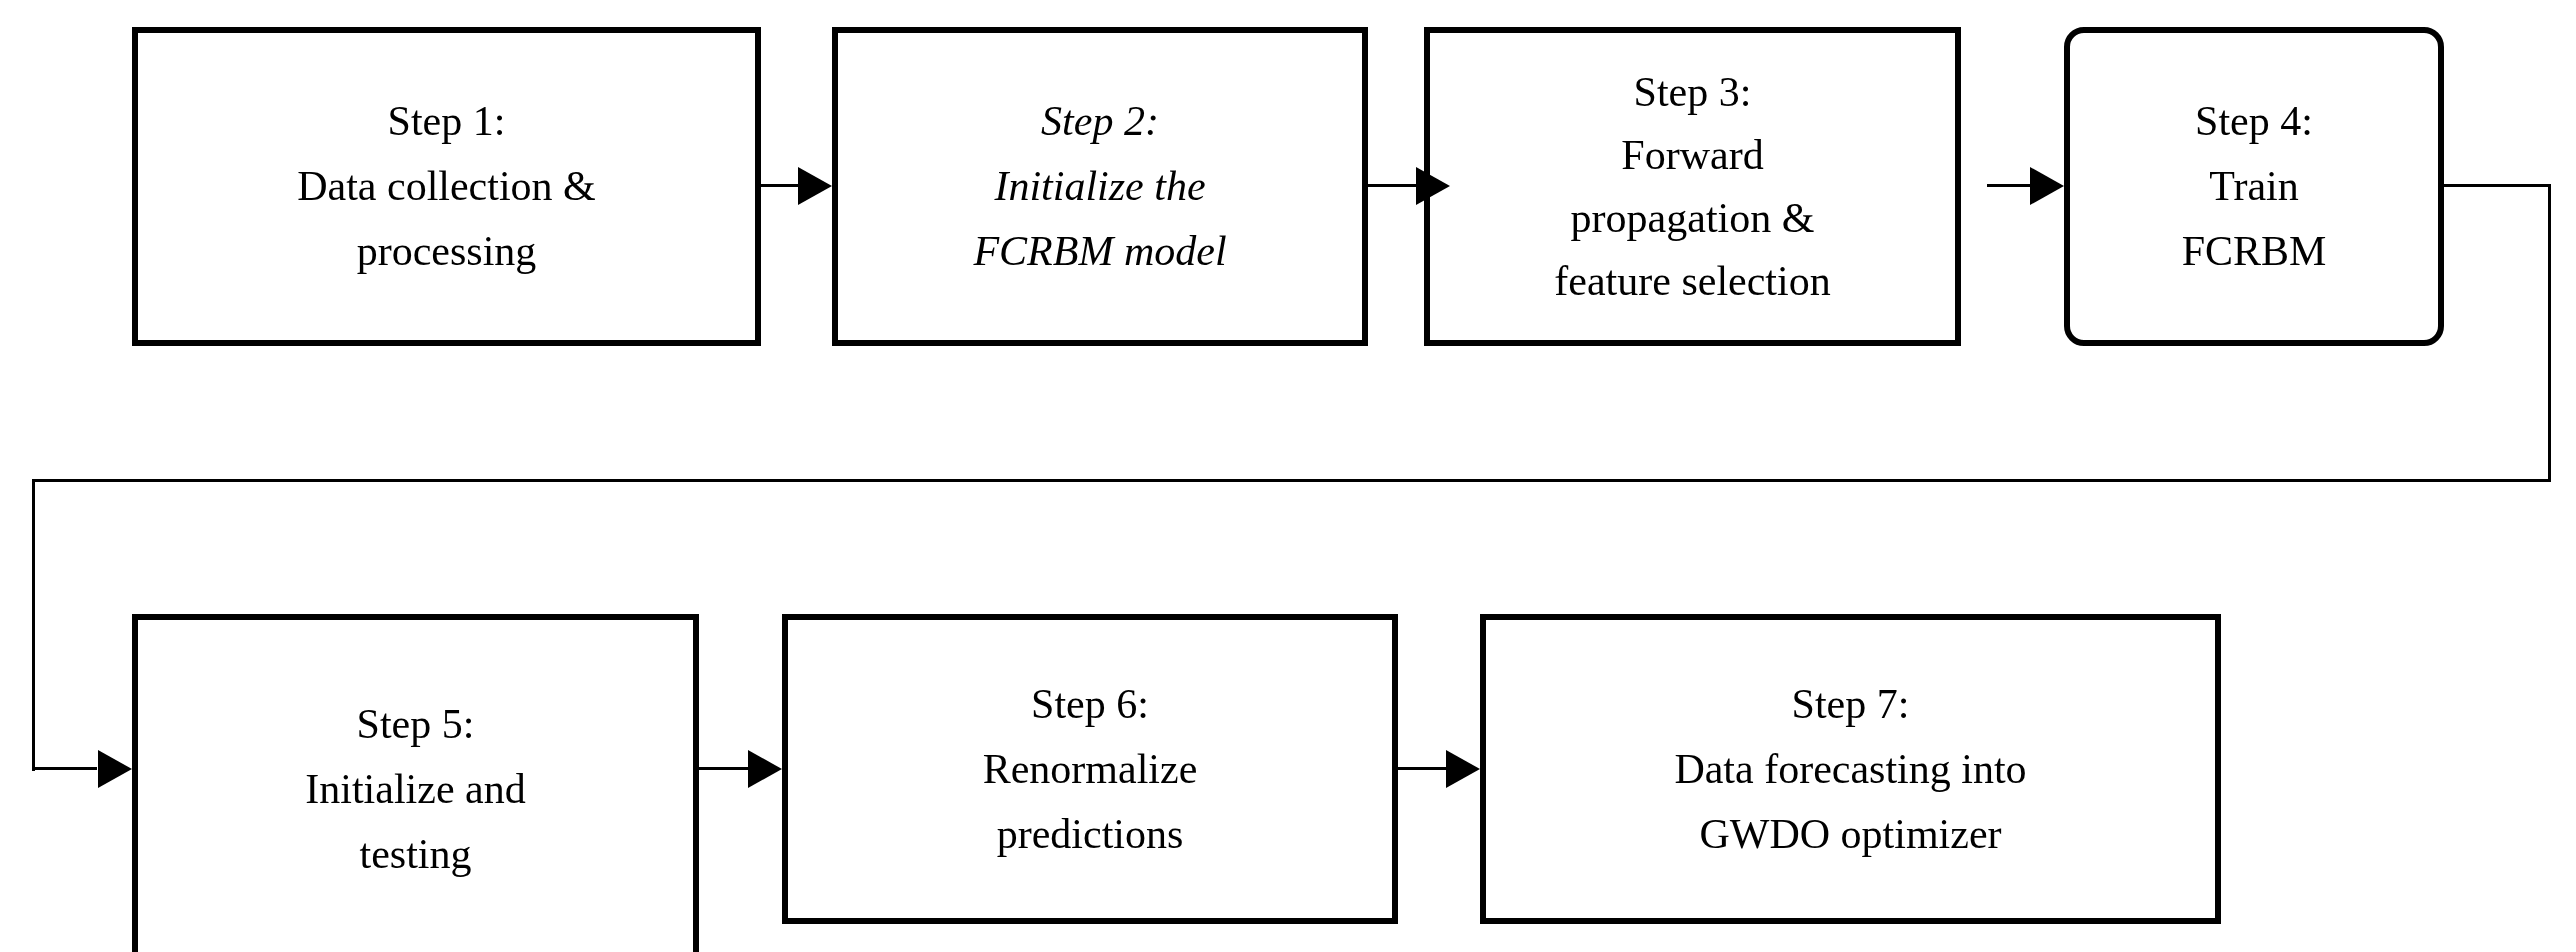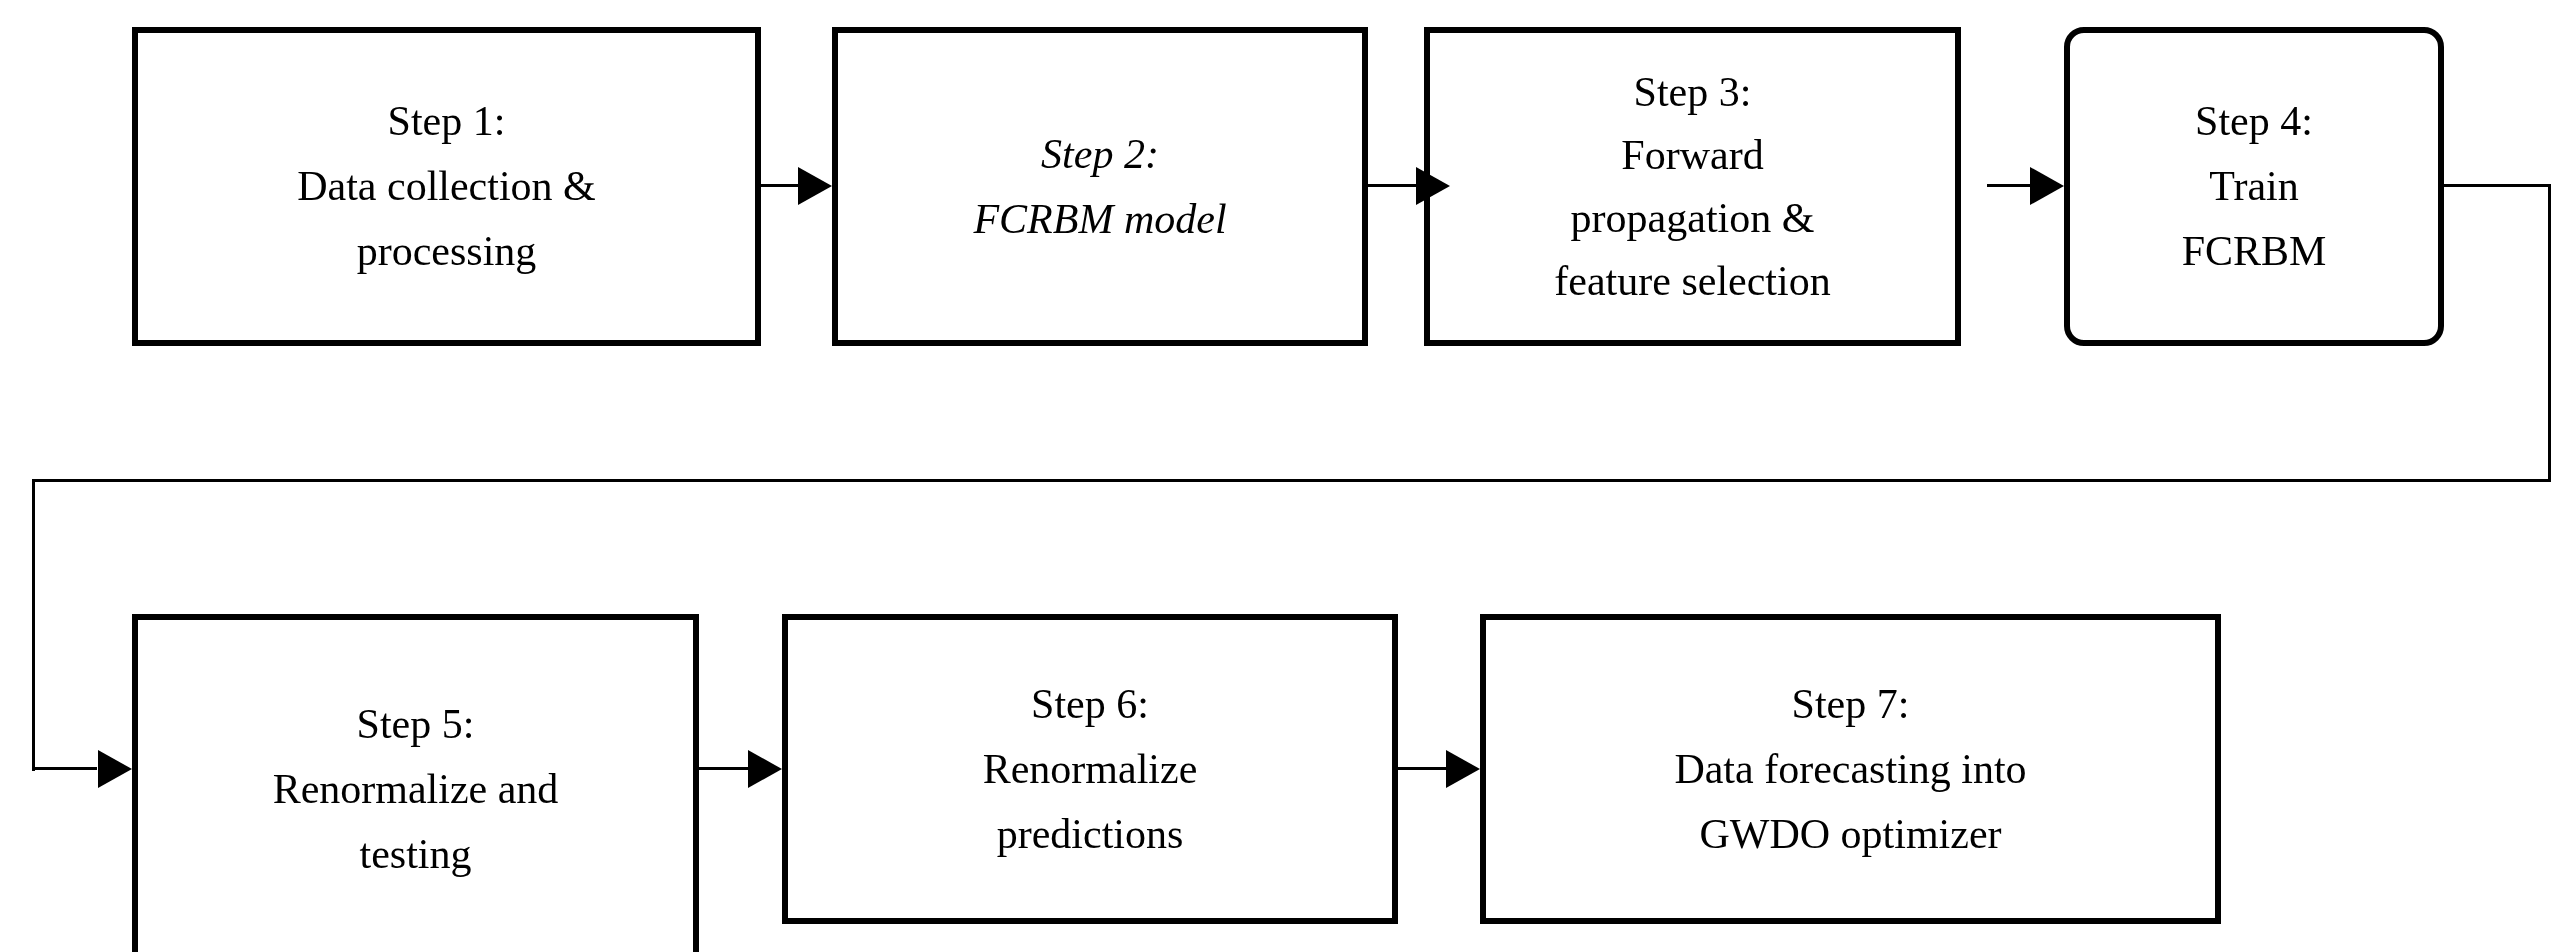--- a/index.html
+++ b/index.html
@@ -54,39 +54,40 @@
 <div class="canvas">
 
   <div class="box b1">
     <div>Step 1:</div>
     <div>Data collection &amp;</div>
     <div>processing</div>
   </div>
 
   <div class="box b2">
     <div>Step 2:</div>
+    <div>Initialize the</div>
     <div>FCRBM model</div>
   </div>
 
   <div class="box b3">
     <div>Step 3:</div>
     <div>Forward</div>
     <div>propagation &amp;</div>
     <div>feature selection</div>
   </div>
 
   <div class="box b4">
     <div>Step 4:</div>
     <div>Train</div>
     <div>FCRBM</div>
   </div>
 
   <div class="box b5">
     <div>Step 5:</div>
-    <div>Renormalize and</div>
+    <div>Initialize and</div>
     <div>testing</div>
   </div>
 
   <div class="box b6">
     <div>Step 6:</div>
     <div>Renormalize</div>
     <div>predictions</div>
   </div>
 
   <div class="box b7">

